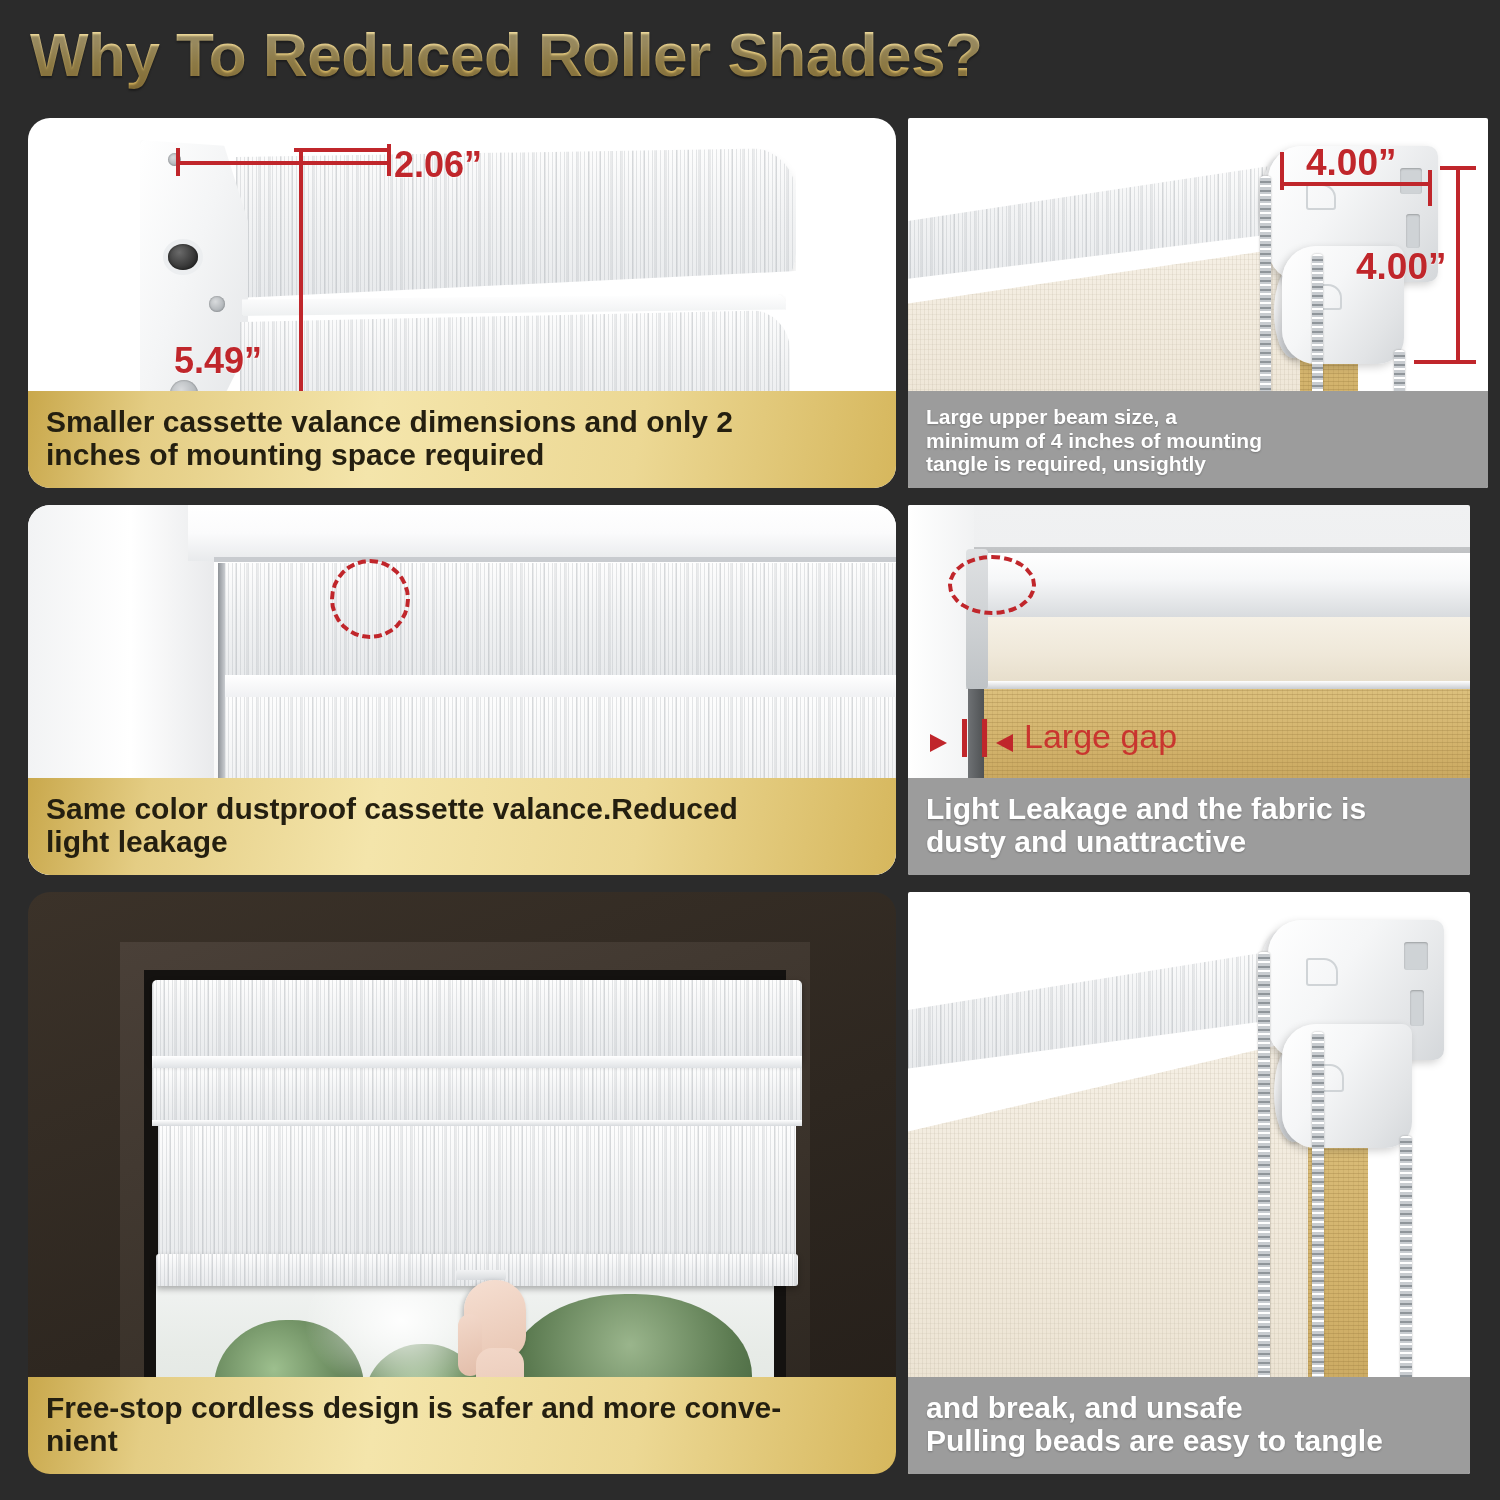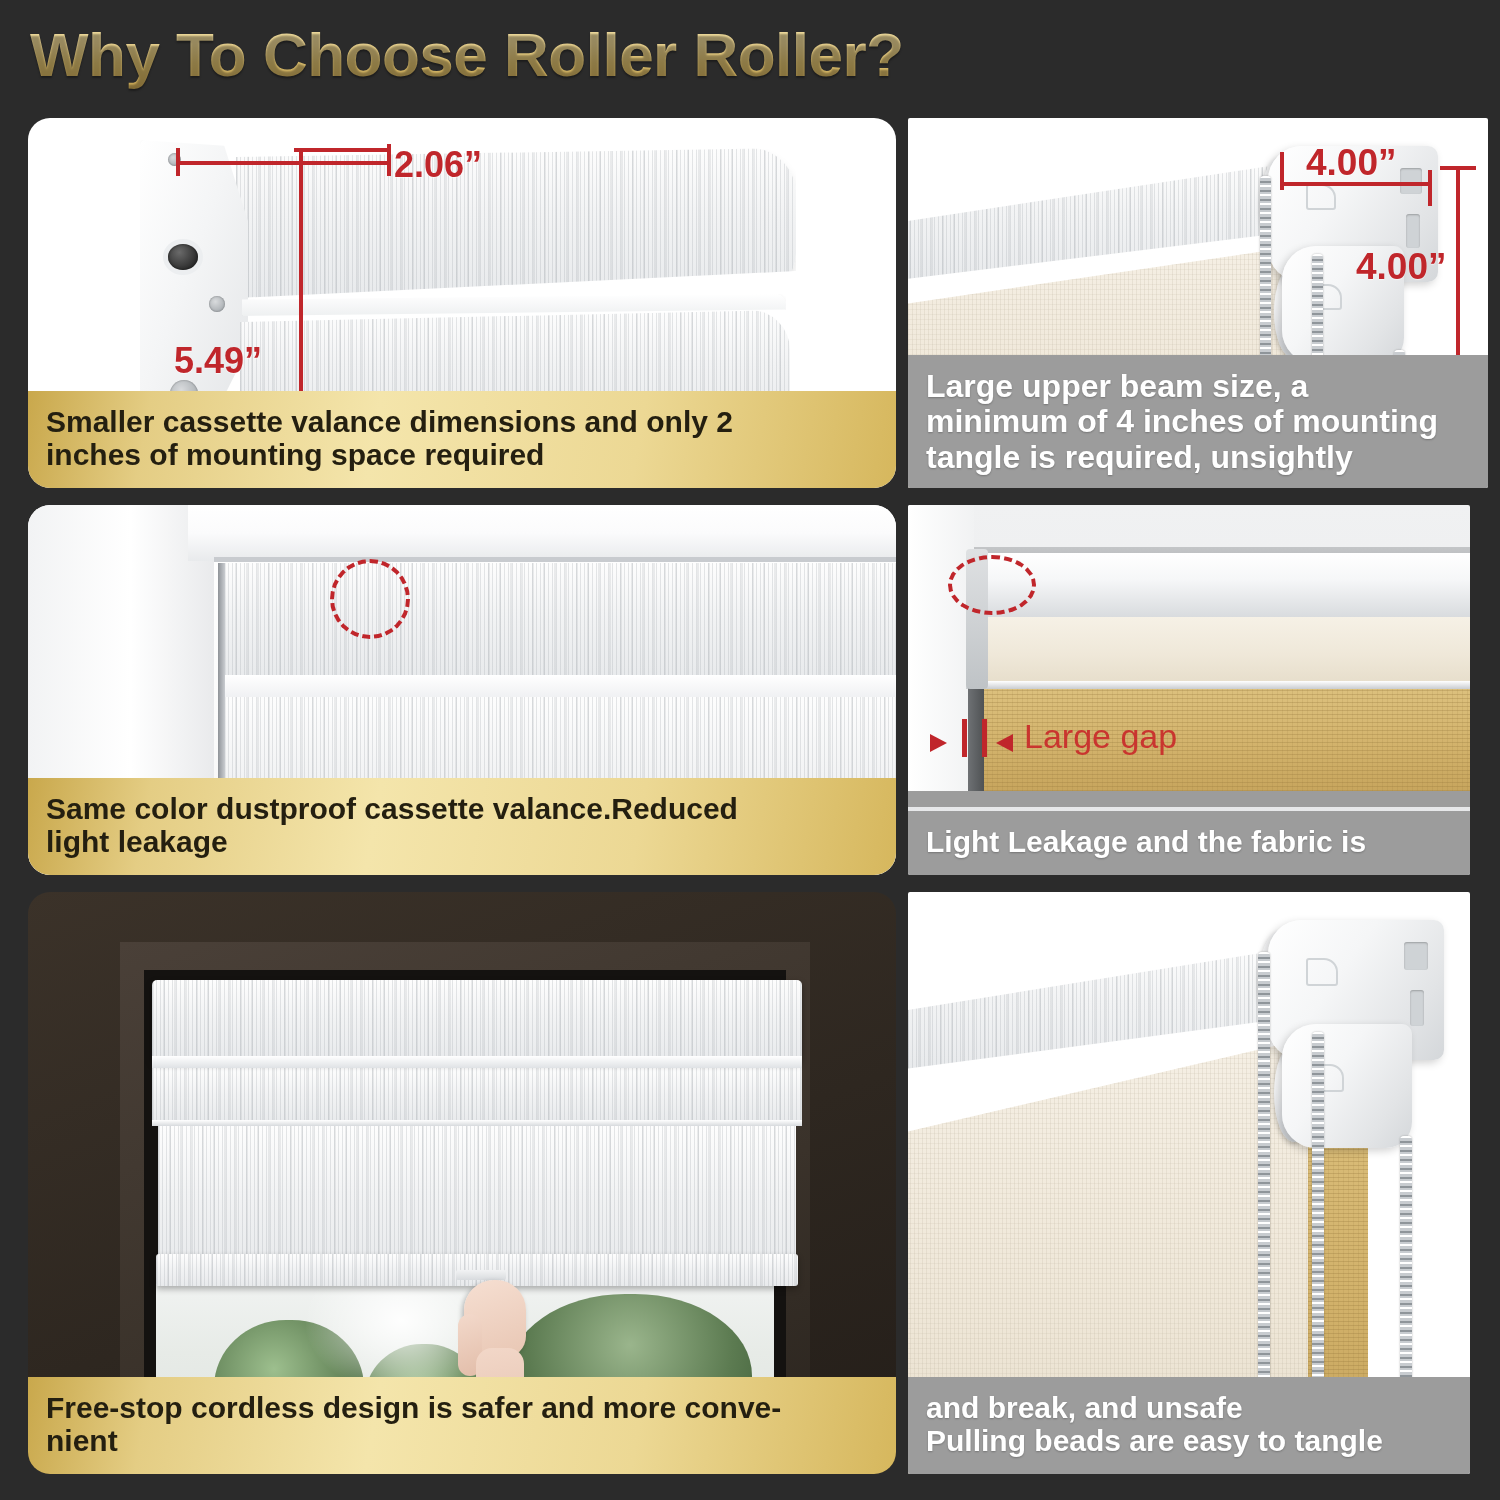--- a/index.html
+++ b/index.html
@@ -183,21 +183,21 @@
   .tree{ position:absolute; border-radius:48% 48% 42% 42%; }
   .shade-head{ position:absolute; z-index:14; border-radius:5px; box-shadow:0 3px 6px rgba(0,0,0,.35); }
   .shade-body{ position:absolute; z-index:13; }
   .shade-rail{ position:absolute; z-index:15; border-radius:3px; }
   .hand{ position:absolute; z-index:16; }
 </style>
 </head>
 <body>
 
 <div id="title-bar">
-  <div id="page-title">Why To Choose Roller Roller?</div>
+  <div id="page-title">Why To Reduced Roller Shades?</div>
 </div>
 
 <div class="panel left" style="left:28px; top:118px; width:868px; height:370px;">
   <div class="photo bg-white">
 
     <div class="p1-apron fabric-white" style="left:118px; top:300px; width:620px; height:90px;"></div>
 
     <div class="p1-body fabric-white" style="left:208px; top:30px; width:560px; height:150px;
                 clip-path:polygon(0 6%, 100% 0%, 100% 82%, 0 100%);"></div>
 
@@ -260,21 +260,21 @@
     <div class="tick" style="left:372px; top:34px; width:4px; height:38px;"></div>
     <div class="tick" style="left:520px; top:52px; width:4px; height:36px;"></div>
     <div class="dim-text" style="left:398px; top:24px; font-size:37px;">4.00”</div>
 
     <div class="dim-line" style="left:548px; top:48px; width:4px; height:198px;"></div>
     <div class="tick" style="left:532px; top:48px; width:36px; height:4px;"></div>
     <div class="tick" style="left:506px; top:242px; width:62px; height:4px;"></div>
     <div class="dim-text" style="left:448px; top:128px; font-size:37px;">4.00”</div>
   </div>
 
-  <div class="caption gray" style="font-size:32px; padding-bottom:12px;">
+  <div class="caption gray" style="font-size:21px; padding-bottom:12px;">
     <span>Large upper beam size, a</span>
     <span>minimum of 4 inches of mounting</span>
     <span>tangle is required, unsightly</span>
   </div>
 </div>
 
 <div class="panel left" style="left:28px; top:505px; width:868px; height:370px;">
   <div class="photo bg-softwhite">
 
     <div class="frame-v" style="left:0px; top:0px; width:186px; height:370px;
@@ -332,20 +332,21 @@
     <div class="dim-line" style="left:74px; top:214px; width:5px; height:38px;"></div>
     <div class="arrow-l" style="left:88px; top:229px;"></div>
     <div class="gap-text" style="left:116px; top:212px; font-size:34px;">Large gap</div>
 
     <div style="position:absolute; z-index:16; left:0; top:286px; width:562px; height:16px;
                 background:#9c9c9c;"></div>
   </div>
 
   <div class="caption gray" style="font-size:30px;margin-top:7px;">
     <span>Light Leakage and the fabric is</span>
+    <span>dusty and unattractive</span>
   </div>
 </div>
 
 <div class="panel left" style="left:28px; top:892px; width:868px; height:582px;">
   <div class="photo">
     <div class="room-wall"></div>
 
     <div class="win-frame" style="left:92px; top:50px; width:690px; height:510px;"></div>
     <div class="win-inner" style="left:116px; top:78px; width:642px; height:482px;"></div>
 

